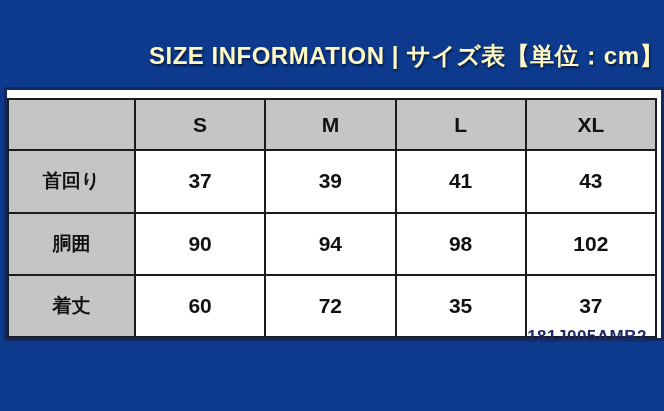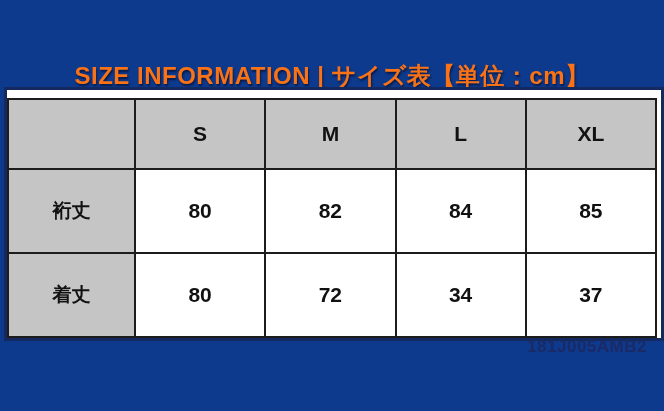--- a/index.html
+++ b/index.html
@@ -12,28 +12,27 @@
     position: relative;
     background: #0d3a8d;
     font-family: "Liberation Sans", "DejaVu Sans", sans-serif;
     overflow: hidden;
   }
   .title {
     position: absolute;
     top: 40px;
     left: 0;
     width: 100%;
-    text-align: center;
-    color: #f97316;
+    text-align: right;
+    color: #fef9c3;
     font-size: 24px;
     font-weight: bold;
     letter-spacing: 0.5px;
     text-shadow: 1px 2px 2px rgba(8, 20, 60, 0.85);
     white-space: nowrap;
-    margin-top: 20px;
   }
   .panel {
     position: absolute;
     left: 4px;
     top: 87px;
     width: 650px;
     height: 240px;
     background: #ffffff;
     border: 3px solid #14295f;
     padding: 8px 4px 0 0;
@@ -62,21 +61,21 @@
   td.row-label {
     background: #c5c5c5;
     font-size: 19px;
   }
   td.value-cell {
     background: #ffffff;
     font-size: 21px;
   }
   .product-code {
     position: absolute;
-    top: 337px;
+    top: 327px;
     right: 17px;
     color: #1a2a66;
     font-size: 17px;
     font-weight: bold;
     letter-spacing: 0.5px;
   }
 </style>
 </head>
 <body>
 
@@ -93,30 +92,37 @@
     </colgroup>
     <tbody>
       <tr class="header-row">
         <th></th>
         <th>S</th>
         <th>M</th>
         <th>L</th>
         <th>XL</th>
       </tr>
       <tr class="data-row">
-        <td class="row-label">裄丈</td>
-        <td class="value-cell">80</td>
-        <td class="value-cell">82</td>
-        <td class="value-cell">84</td>
-        <td class="value-cell">85</td>
+        <td class="row-label">首回り</td>
+        <td class="value-cell">37</td>
+        <td class="value-cell">39</td>
+        <td class="value-cell">41</td>
+        <td class="value-cell">43</td>
+      </tr>
+      <tr class="data-row">
+        <td class="row-label">胴囲</td>
+        <td class="value-cell">90</td>
+        <td class="value-cell">94</td>
+        <td class="value-cell">98</td>
+        <td class="value-cell">102</td>
       </tr>
       <tr class="data-row">
         <td class="row-label">着丈</td>
-        <td class="value-cell">80</td>
+        <td class="value-cell">60</td>
         <td class="value-cell">72</td>
-        <td class="value-cell">34</td>
+        <td class="value-cell">35</td>
         <td class="value-cell">37</td>
       </tr>
     </tbody>
   </table>
 </div>
 
 <div class="product-code">181J005AMB2</div>
 
 </body></html>

